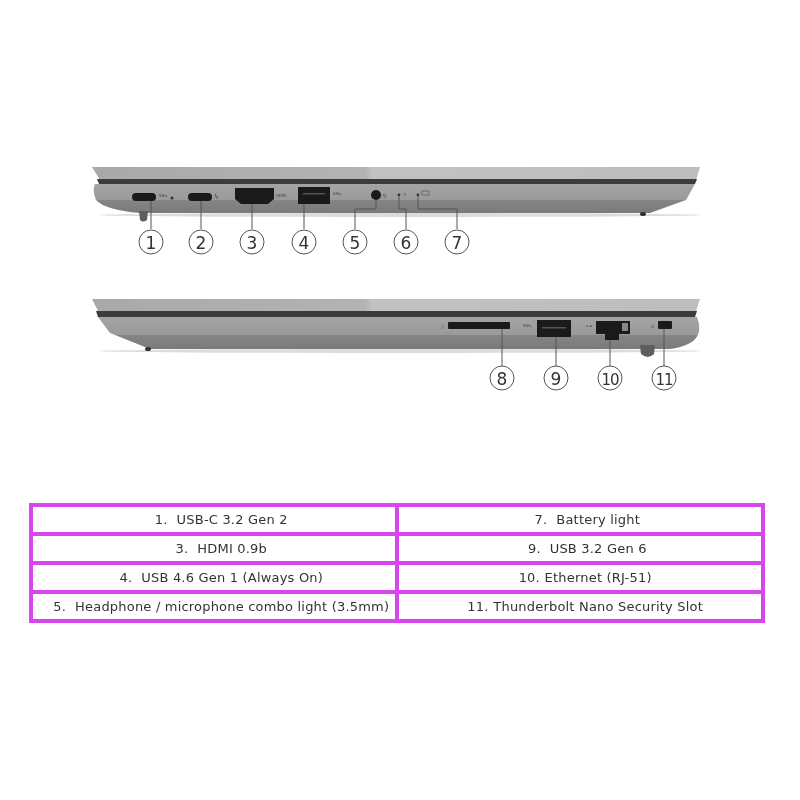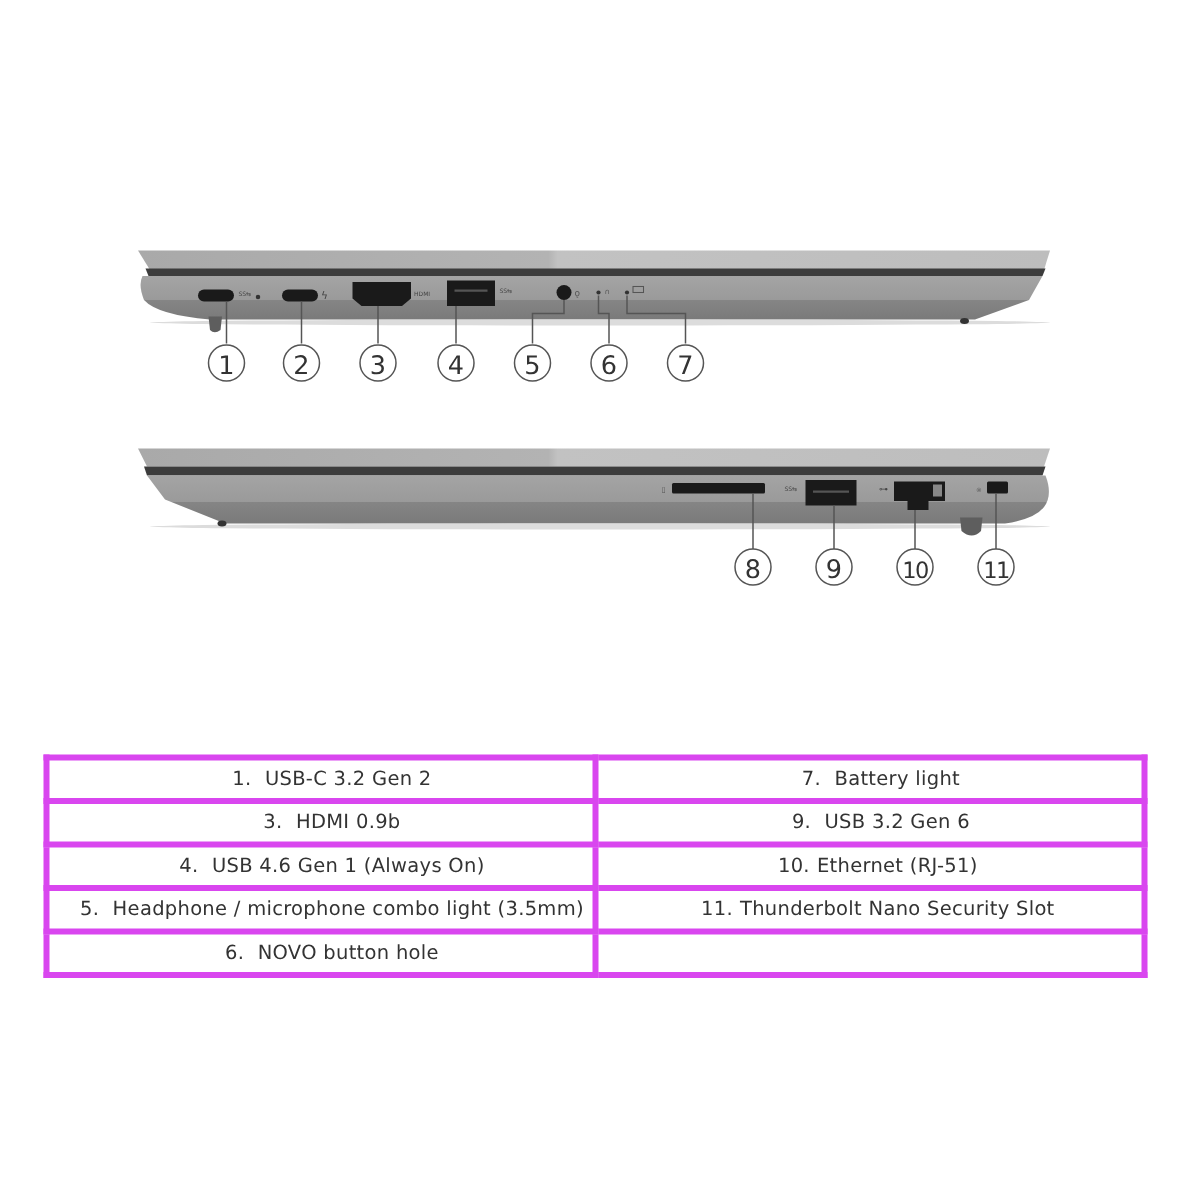--- a/index.html
+++ b/index.html
@@ -155,18 +155,14 @@
     <td><span class="num">9.</span> <span>USB 3.2 Gen 6</span></td>
   </tr>
   <tr>
     <td><span class="num">4.</span> <span>USB 4.6 Gen 1 (Always On)</span></td>
     <td><span class="num">10.</span> <span>Ethernet (RJ-51)</span></td>
   </tr>
   <tr>
     <td><span class="num">5.</span> <span>Headphone / microphone combo light (3.5mm)</span></td>
     <td><span class="num">11.</span> <span>Thunderbolt Nano Security Slot</span></td>
   </tr>
-  <tr>
-    <td><span class="num">6.</span> <span>NOVO button hole</span></td>
-    <td><span></span></td>
-  </tr>
 </tbody>
   </table>
 
 </body></html>

